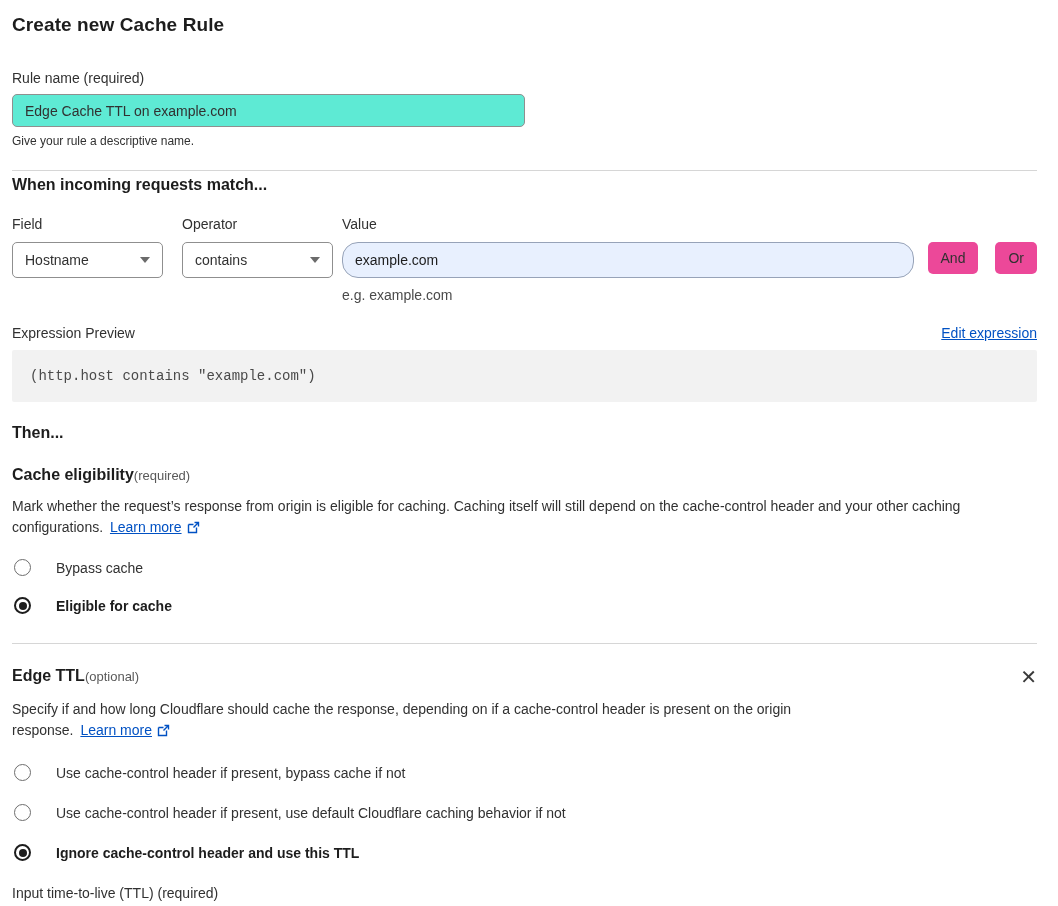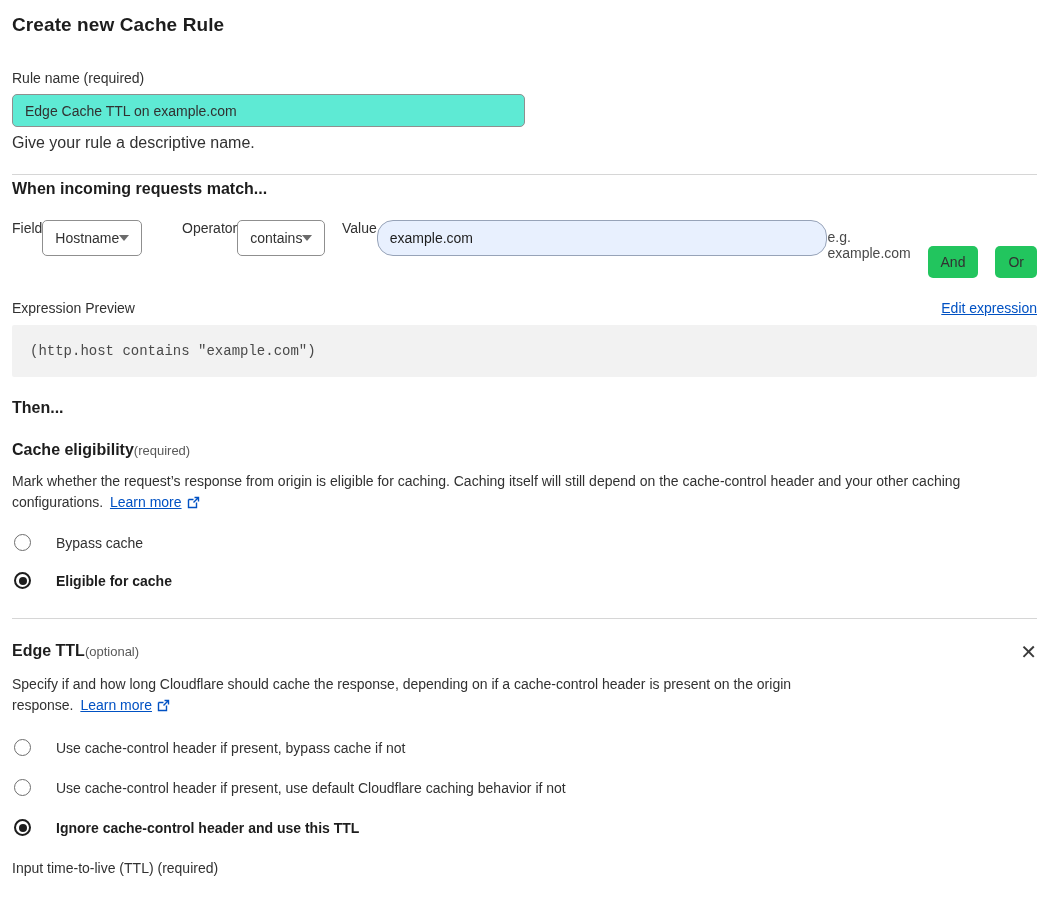--- a/index.html
+++ b/index.html
@@ -20,29 +20,29 @@
     display: block;
     margin-top: 8px;
     width: 513px; height: 33px;
     border: 1px solid #8f8f8f; border-radius: 5px;
     padding: 0 12px;
     font-family: "Liberation Sans", "DejaVu Sans", sans-serif;
     font-size: 14px; color: #313131;
     background: #5eead4;
     outline: none;
   }
-  .helper { margin-top: 7px; font-size: 16px; color: #313131; }
+  .helper { margin-top: 7px; font-size: 12px; color: #313131; }
 
   .divider { border: none; border-top: 1px solid #d6d6d6; margin-top: 22px; }
 
   h2 { font-size: 16px; font-weight: 700; color: #1d1d1d; }
   .match-heading { margin-top: 5px; }
 
   .match-grid { display: flex; align-items: flex-start; margin-top: 22px; }
-  .col { display: flex; flex-direction: row; }
+  .col { display: flex; flex-direction: column; }
   .field-col { width: 151px; margin-right: 19px; }
   .operator-col { width: 151px; margin-right: 9px; }
   .value-col { flex: 1; }
   .col .form-label { margin-bottom: 10px; }
 
   .select {
     height: 36px;
     border: 1px solid #8f8f8f; border-radius: 5px;
     background: #fff;
     display: flex; align-items: center; justify-content: space-between;
@@ -64,21 +64,21 @@
     padding: 0 12px;
     font-family: "Liberation Sans", "DejaVu Sans", sans-serif;
     font-size: 14px; color: #1d1d1d;
     outline: none;
   }
   .value-helper { margin-top: 9px; font-size: 14px; color: #4a4a4a; }
 
   .andor { display: flex; gap: 17px; padding-top: 26px; margin-left: 14px; }
   .btn-gray {
     border: none; border-radius: 5px;
-    background: #22c55e; color: #313131;
+    background: #ec4899; color: #313131;
     font-family: "Liberation Sans", "DejaVu Sans", sans-serif;
     font-size: 14px;
     height: 32px; padding: 0 13px;
     cursor: pointer;
   }
 
   .expr-row { display: flex; justify-content: space-between; align-items: baseline; margin-top: 22px; }
   .link { color: #0051c3; text-decoration: underline; cursor: pointer; font-size: 14px; }
   .code-block {
     margin-top: 9px;

